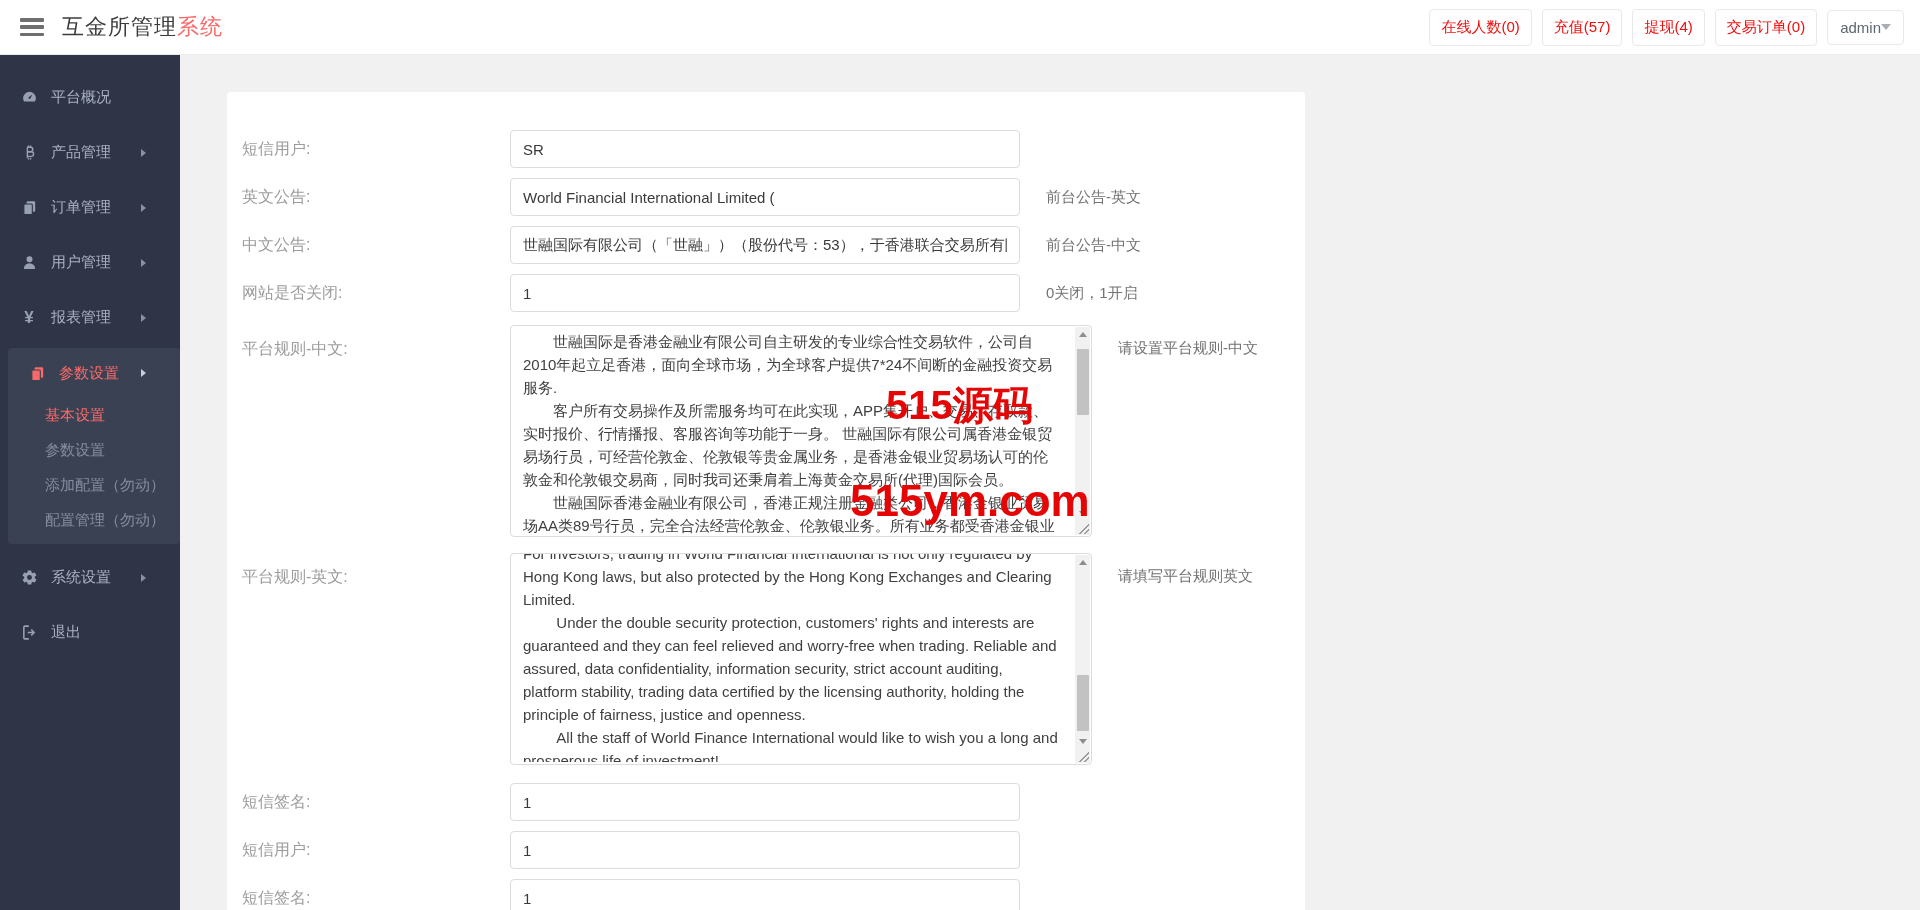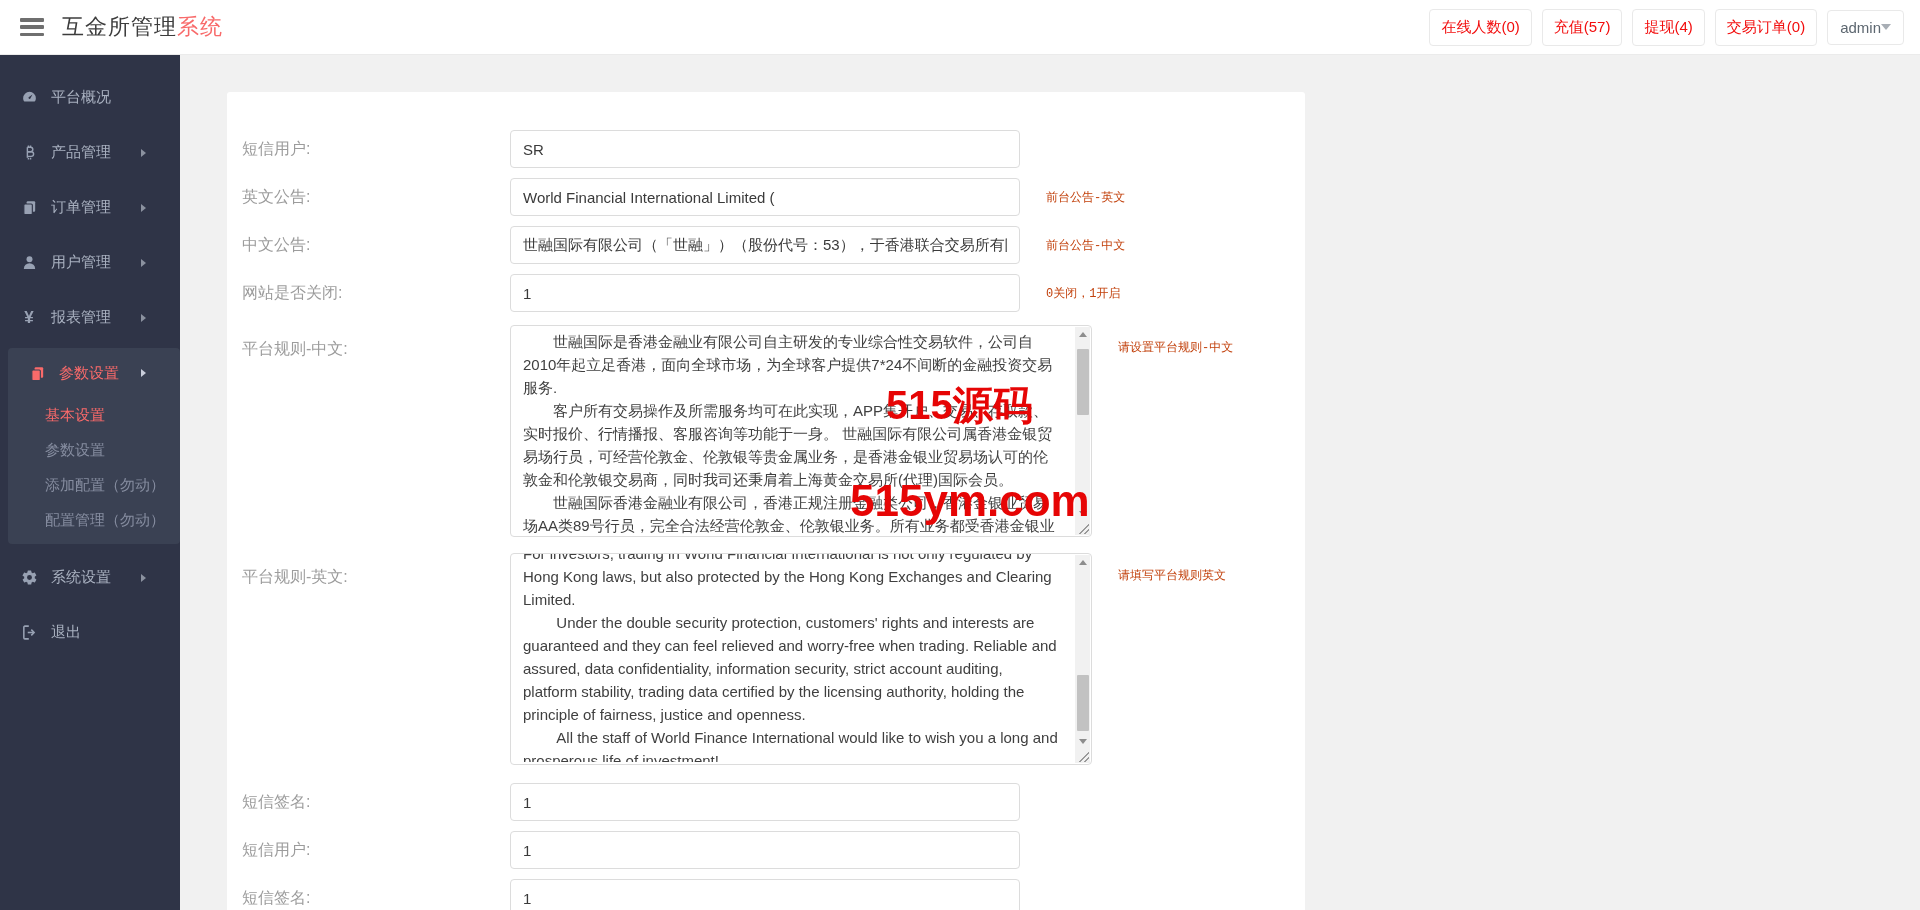--- a/index.html
+++ b/index.html
@@ -46,21 +46,21 @@
 
   
   .content { position:absolute; top:55px; left:180px; right:0; bottom:0; background:#f1f1f1; overflow:hidden; }
   .card { position:absolute; left:47px; top:37px; width:1078px; height:1400px; background:#ffffff;
           border-radius:3px; padding:38px 0 0 15px; }
   .row { display:flex; align-items:center; margin-bottom:10px; }
   .row .f-label { width:268px; font-size:16px; color:#9c9c9c; flex:0 0 268px; }
   .row .f-input { width:510px; height:38px; border:1px solid #dcdcdc; border-radius:4px;
                   padding:0 12px; font-size:15px; color:#3a3a3a; background:#fff; outline:none;
                   font-family:"Liberation Sans","DejaVu Sans",sans-serif; }
-  .row .f-hint { margin-left:26px; font-size:12px; color:#c2410c; white-space:nowrap;font-family:Liberation Mono, monospace; }
+  .row .f-hint { margin-left:26px; font-size:15px; color:#737373; white-space:nowrap; }
   .ta-row { align-items:flex-start; }
   .ta-row .f-label, .ta-row .f-hint { padding-top:14px; }
   .ta-row.cn { margin-top:13px; margin-bottom:8px; }
   .ta-row.en { margin-top:16px; margin-bottom:0; }
   .sms-first { margin-top:18px; }
 
   
   .ta { position:relative; width:582px; height:212px; border:1px solid #dcdcdc; border-radius:4px;
         background:#fff; overflow:hidden; cursor:text; }
   .ta-text { position:absolute; left:12px; right:32px; top:4px; bottom:2px; overflow:hidden;

